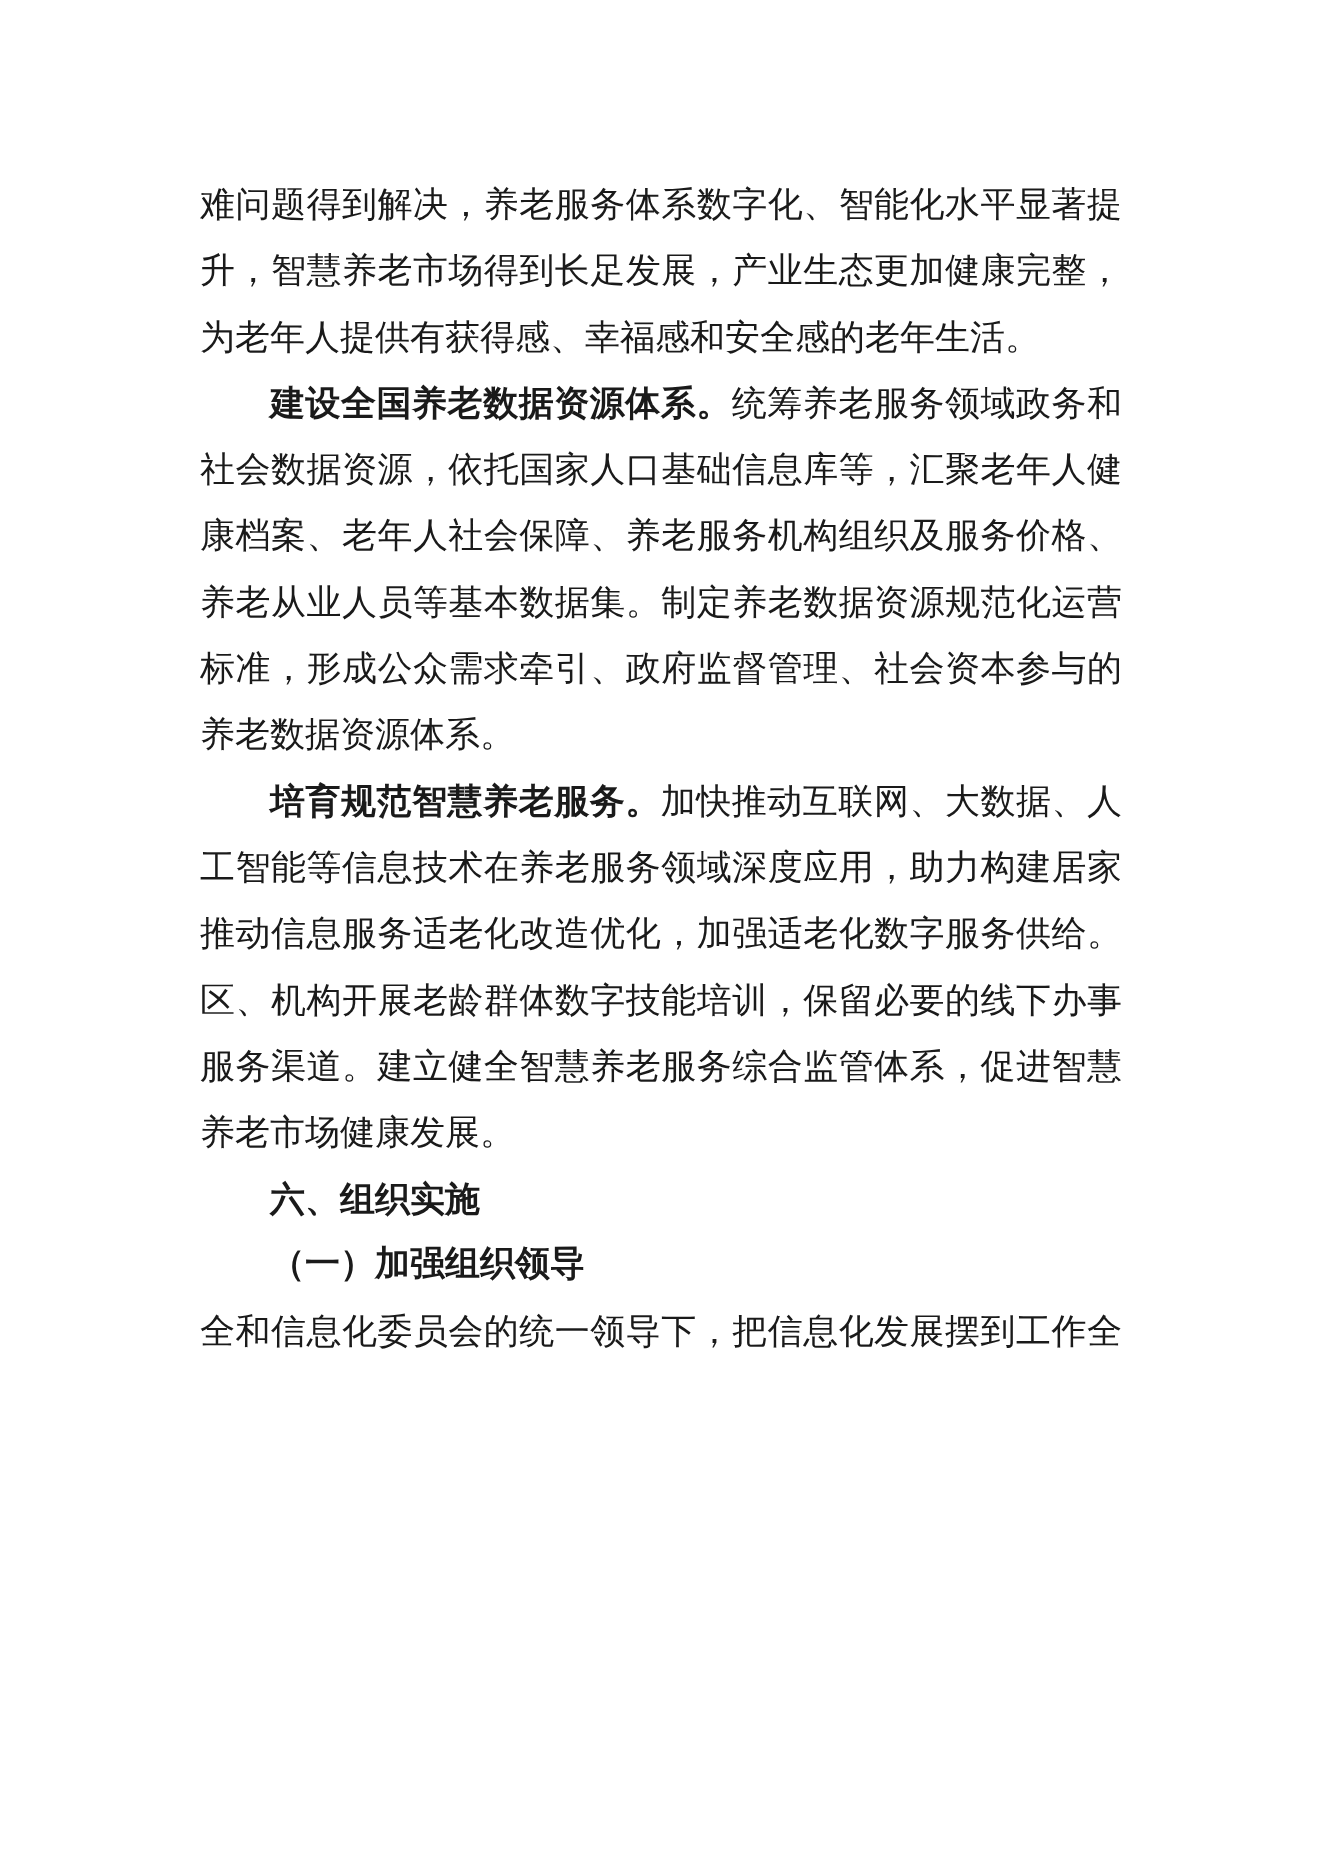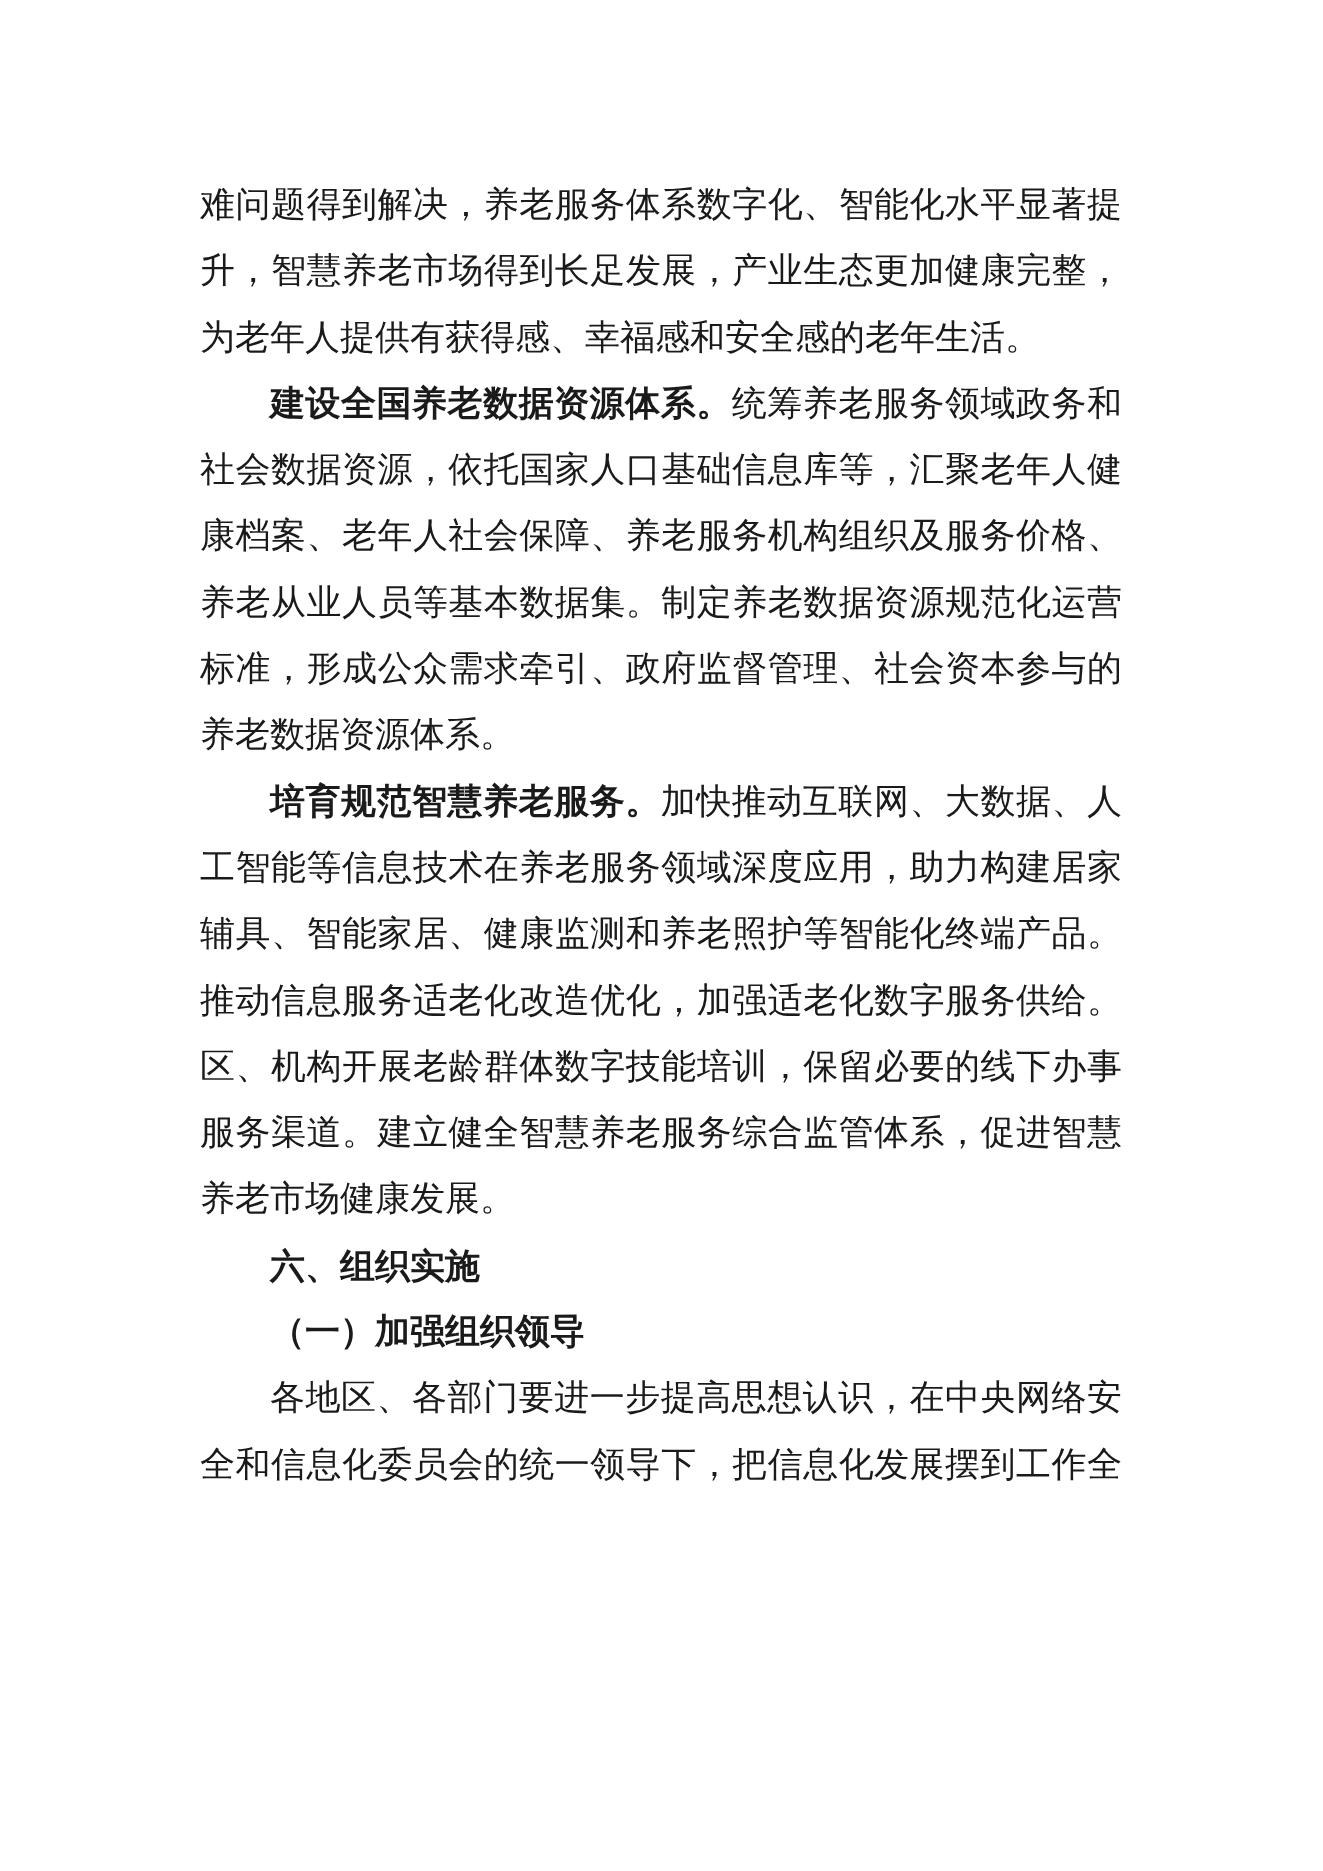--- a/index.html
+++ b/index.html
@@ -31,21 +31,21 @@
     overflow: hidden;
     color: #1a1a1a;
   }
   .j { text-align-last: justify; }
   .ind { padding-left: 70px; }
   .lead { font-weight: bold; font-style: normal; }
   .h1 {
     font-weight: bold;
     font-family: "Liberation Sans", "DejaVu Sans", sans-serif;
   }
-  .h2 { font-weight: bold; }
+  .h2 { font-weight: bold; font-family: Liberation Mono, monospace; }
   .page-num {
     position: absolute;
     top: 1700px;
     left: 0;
     width: 100%;
     padding-left: 64px;
     box-sizing: border-box;
     text-align: right;
     font-size: 40px;
     line-height: 46px;
@@ -65,28 +65,26 @@
 
     <div class="ln ind j"><b class="lead">建设全国养老数据资源体系。</b><span>统筹养老服务领域政务和</span></div>
     <div class="ln j"><span>社会数据资源，依托国家人口基础信息库等，汇聚老年人健</span></div>
     <div class="ln j"><span>康档案、老年人社会保障、养老服务机构组织及服务价格、</span></div>
     <div class="ln j"><span>养老从业人员等基本数据集。制定养老数据资源规范化运营</span></div>
     <div class="ln j"><span>标准，形成公众需求牵引、政府监督管理、社会资本参与的</span></div>
     <div class="ln"><span>养老数据资源体系。</span></div>
 
     <div class="ln ind j"><b class="lead">培育规范智慧养老服务。</b><span>加快推动互联网、大数据、人</span></div>
     <div class="ln j"><span>工智能等信息技术在养老服务领域深度应用，助力构建居家</span></div>
-    <div class="ln j"><span>辅具、智能家居、健康监测和养老照护等智能化终端产品。</span></div>
     <div class="ln j"><span>推动信息服务适老化改造优化，加强适老化数字服务供给。</span></div>
     <div class="ln j"><span>区、机构开展老龄群体数字技能培训，保留必要的线下办事</span></div>
     <div class="ln j"><span>服务渠道。建立健全智慧养老服务综合监管体系，促进智慧</span></div>
     <div class="ln"><span>养老市场健康发展。</span></div>
 
     <div class="ln h1 ind"><span>六、组织实施</span></div>
     <div class="ln h2 ind"><span>（一）加强组织领导</span></div>
 
-    <div class="ln ind j"><span>各地区、各部门要进一步提高思想认识，在中央网络安</span></div>
     <div class="ln j"><span>全和信息化委员会的统一领导下，把信息化发展摆到工作全</span></div>
 
   </div>
 
   <div class="page-num">58</div>
 </div>
 
 </body></html>

